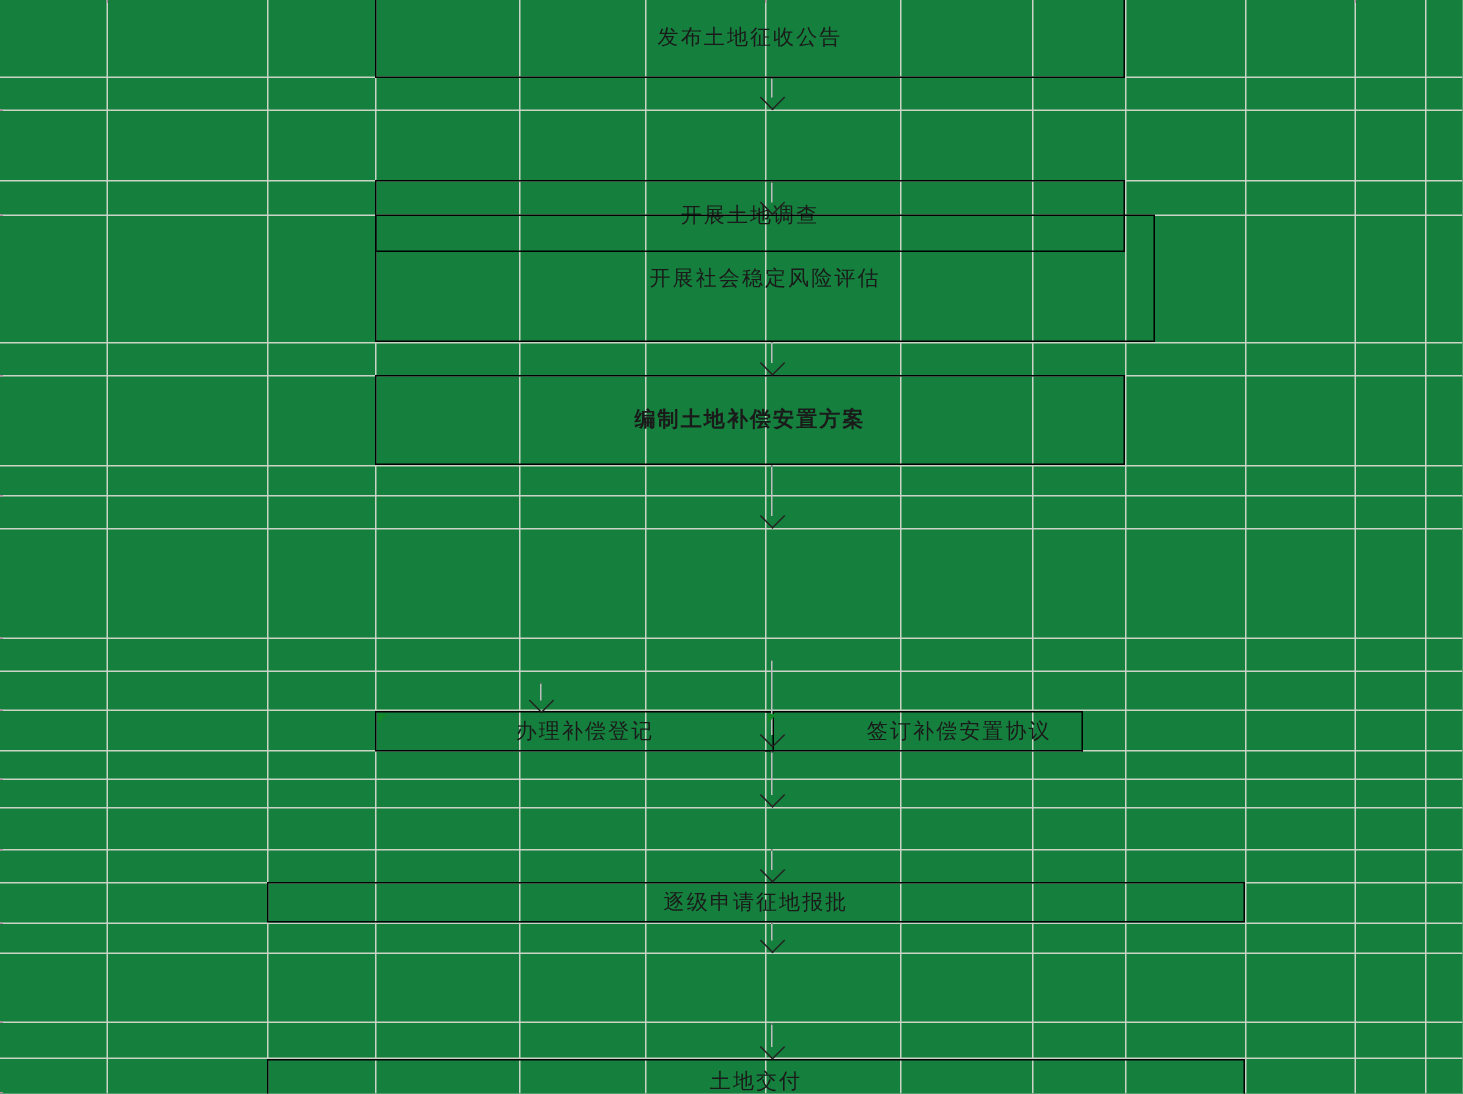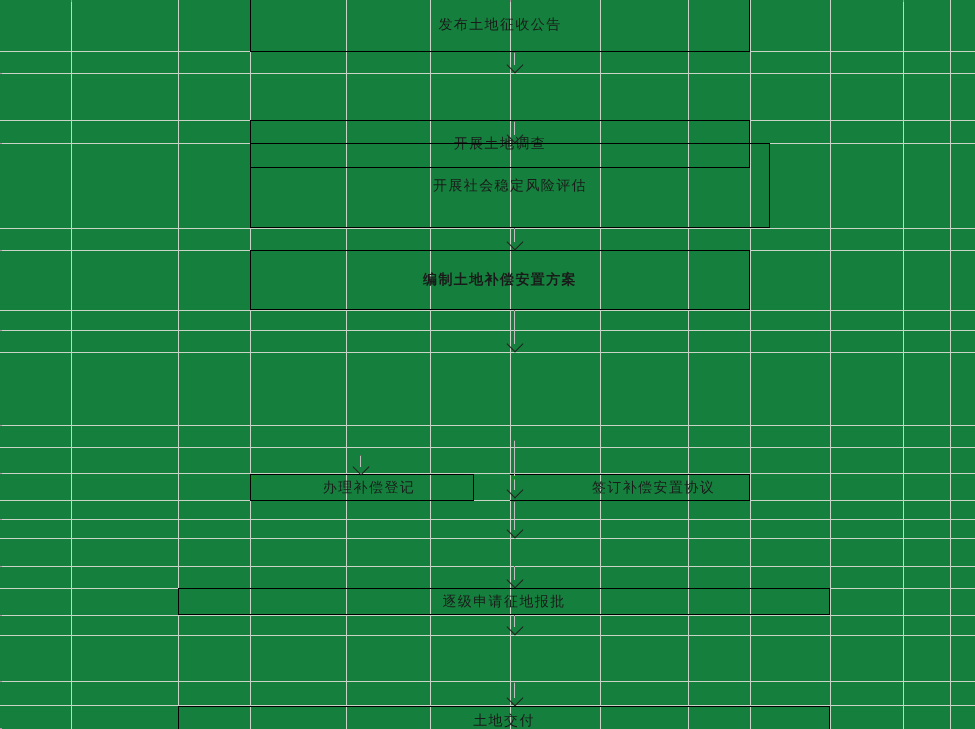--- a/index.html
+++ b/index.html
@@ -164,24 +164,24 @@
       </div>
       <div class="fbox" style="left: 250px; top: 73px; width: 500px; height: 48px; margin-top: 47px;">
         <span>开展土地调查</span>
       </div>
       <div class="fbox" style="left: 250px; top: 143px; width: 520px; height: 85px;">
         <span>开展社会稳定风险评估</span>
       </div>
       <div class="fbox" style="left: 250px; top: 250px; width: 500px; height: 60px; font-weight: bold;">
         <span>编制土地补偿安置方案</span>
       </div>
-      <div class="fbox" style="left: 250px; top: 474px; width: 224px; height: 27px; padding-left: 14px;">
+      <div class="fbox" style="left: 250px; top: 474px; width: 266px; height: 27px; padding-left: 14px;">
         <span>办理补偿登记</span>
       </div>
-      <div class="fbox nb-left" style="left: 510px; top: 474px; width: 240px; height: 27px; padding-left: 48px;">
+      <div class="fbox nb-left" style="left: 510px; top: 474px; width: 212px; height: 27px; padding-left: 48px;">
         <span>签订补偿安置协议</span>
       </div>
       <div class="fbox" style="left: 178px; top: 588px; width: 652px; height: 27px;">
         <span>逐级申请征地报批</span>
       </div>
       <div class="fbox" style="left: 178px; top: 706px; width: 652px; height: 30px;">
         <span>土地交付</span>
       </div>
       <div class="err-marker" style="left: 252px; top: 476px;"></div>
       <div class="err-marker" style="left: 512px; top: 476px;"></div>

